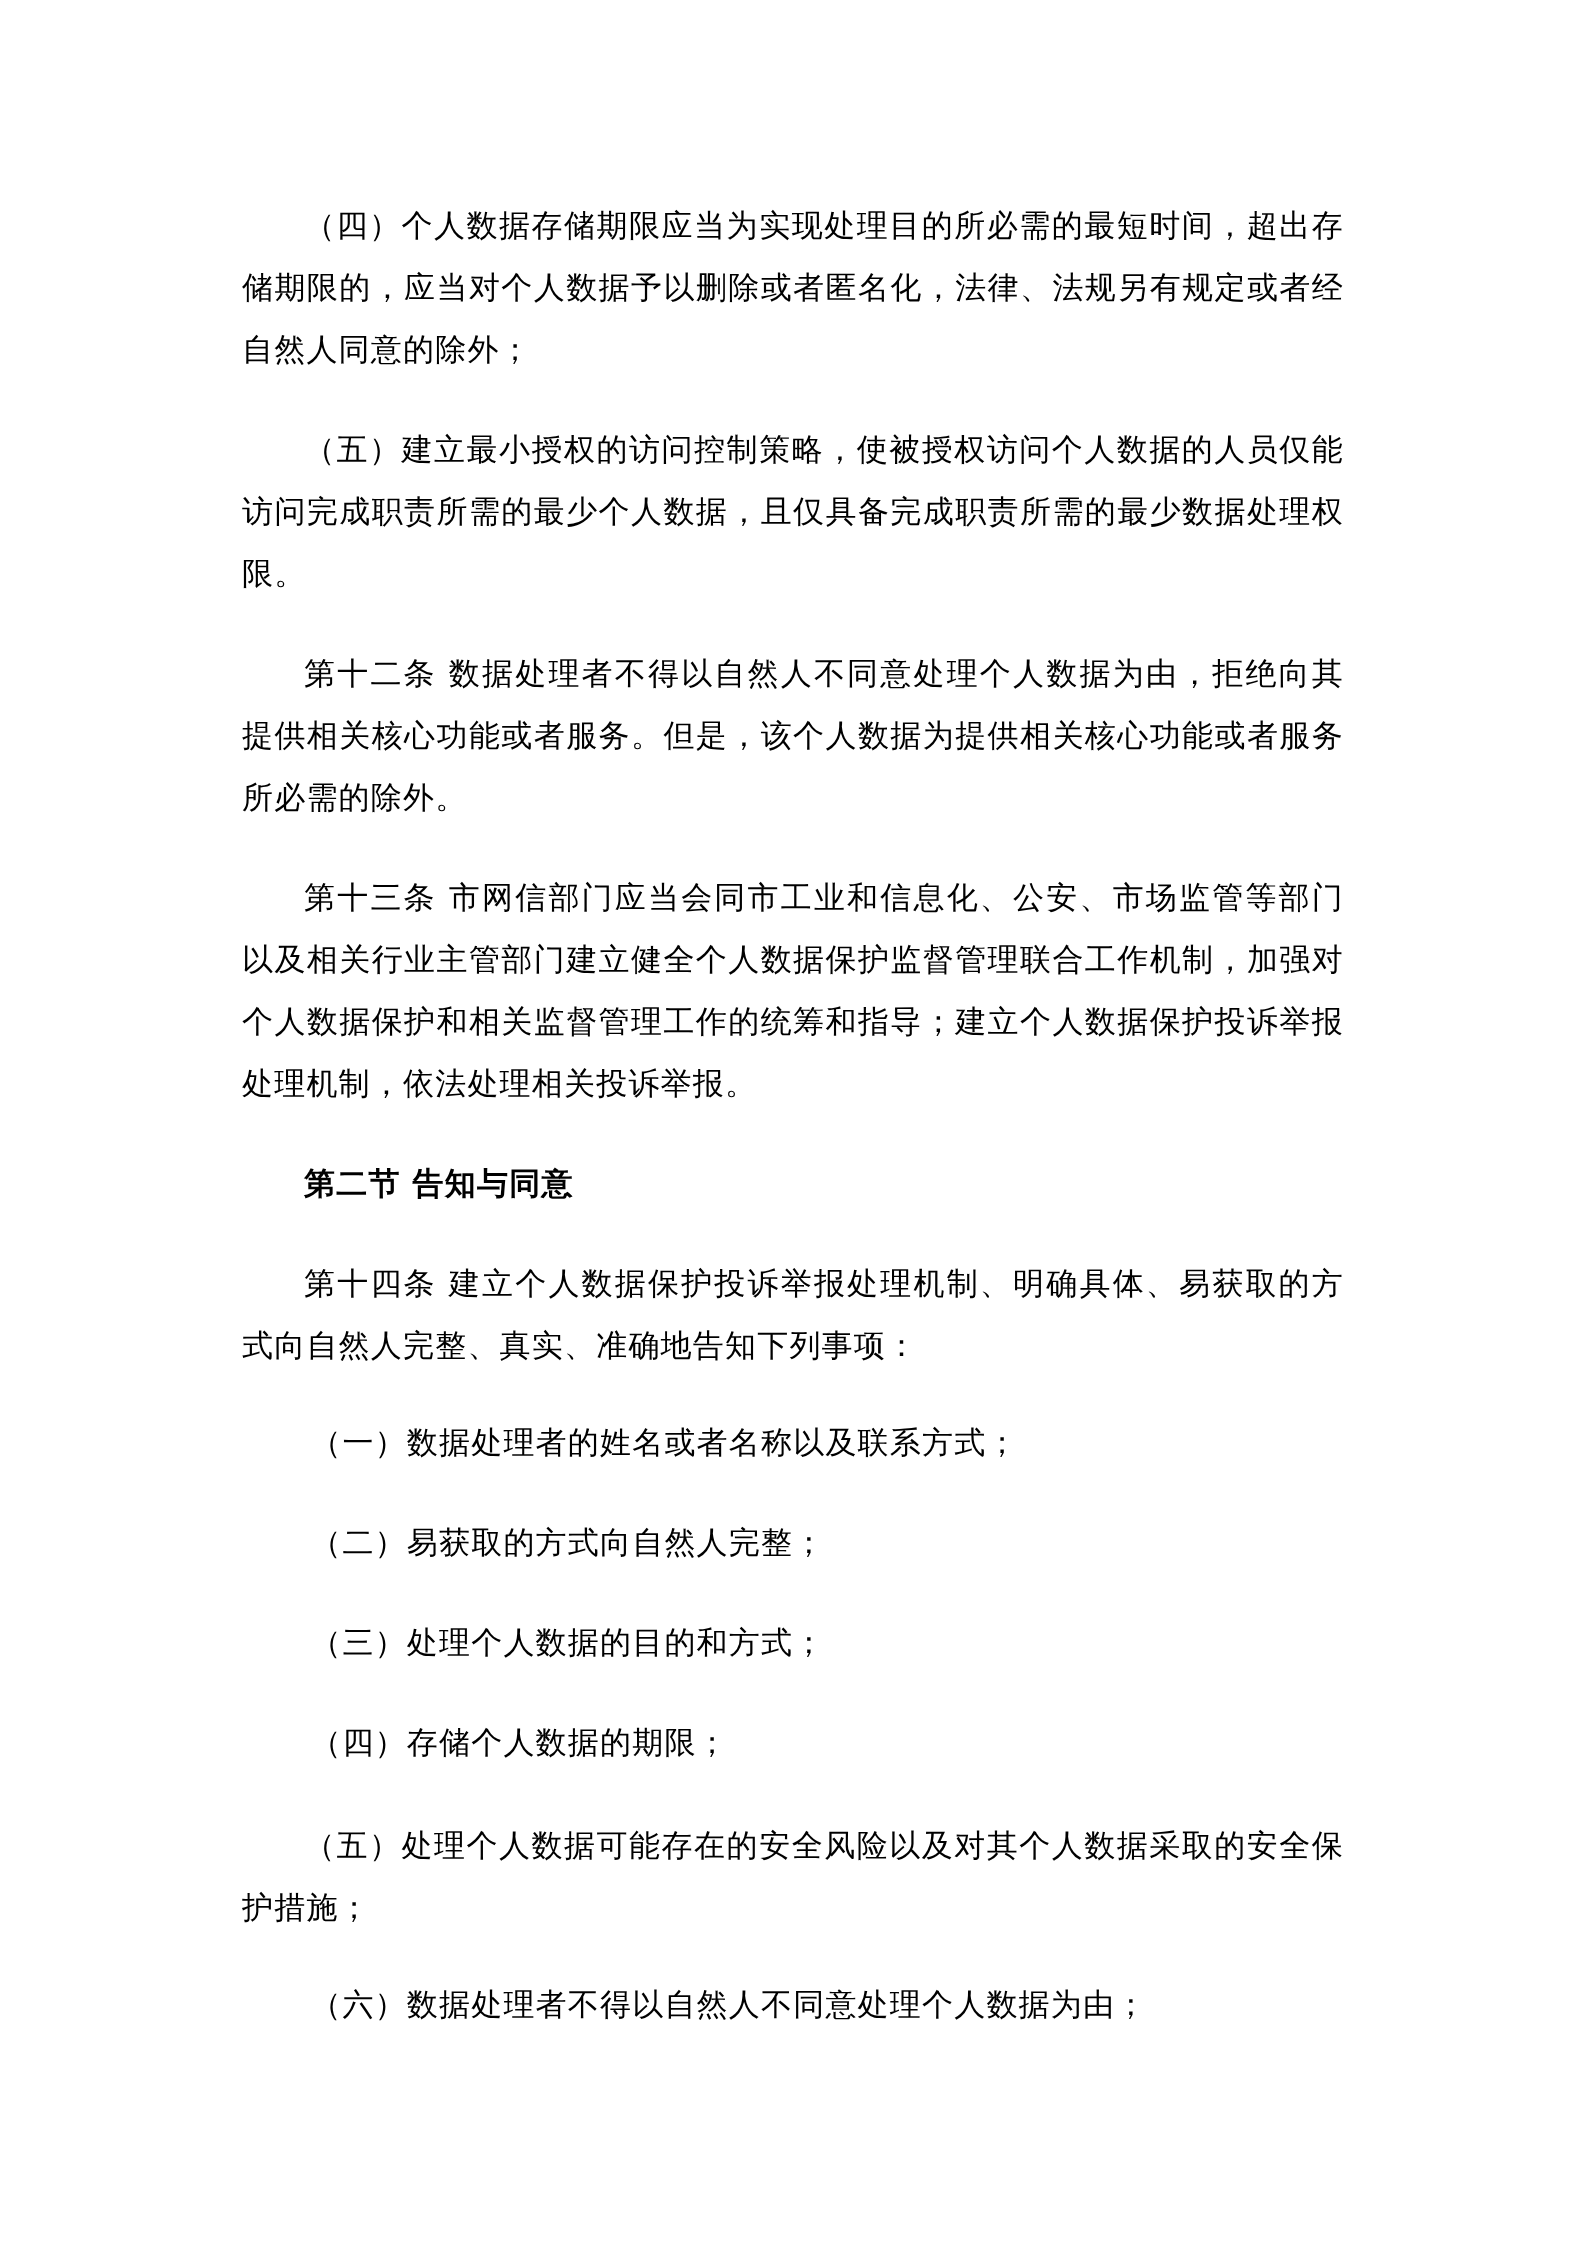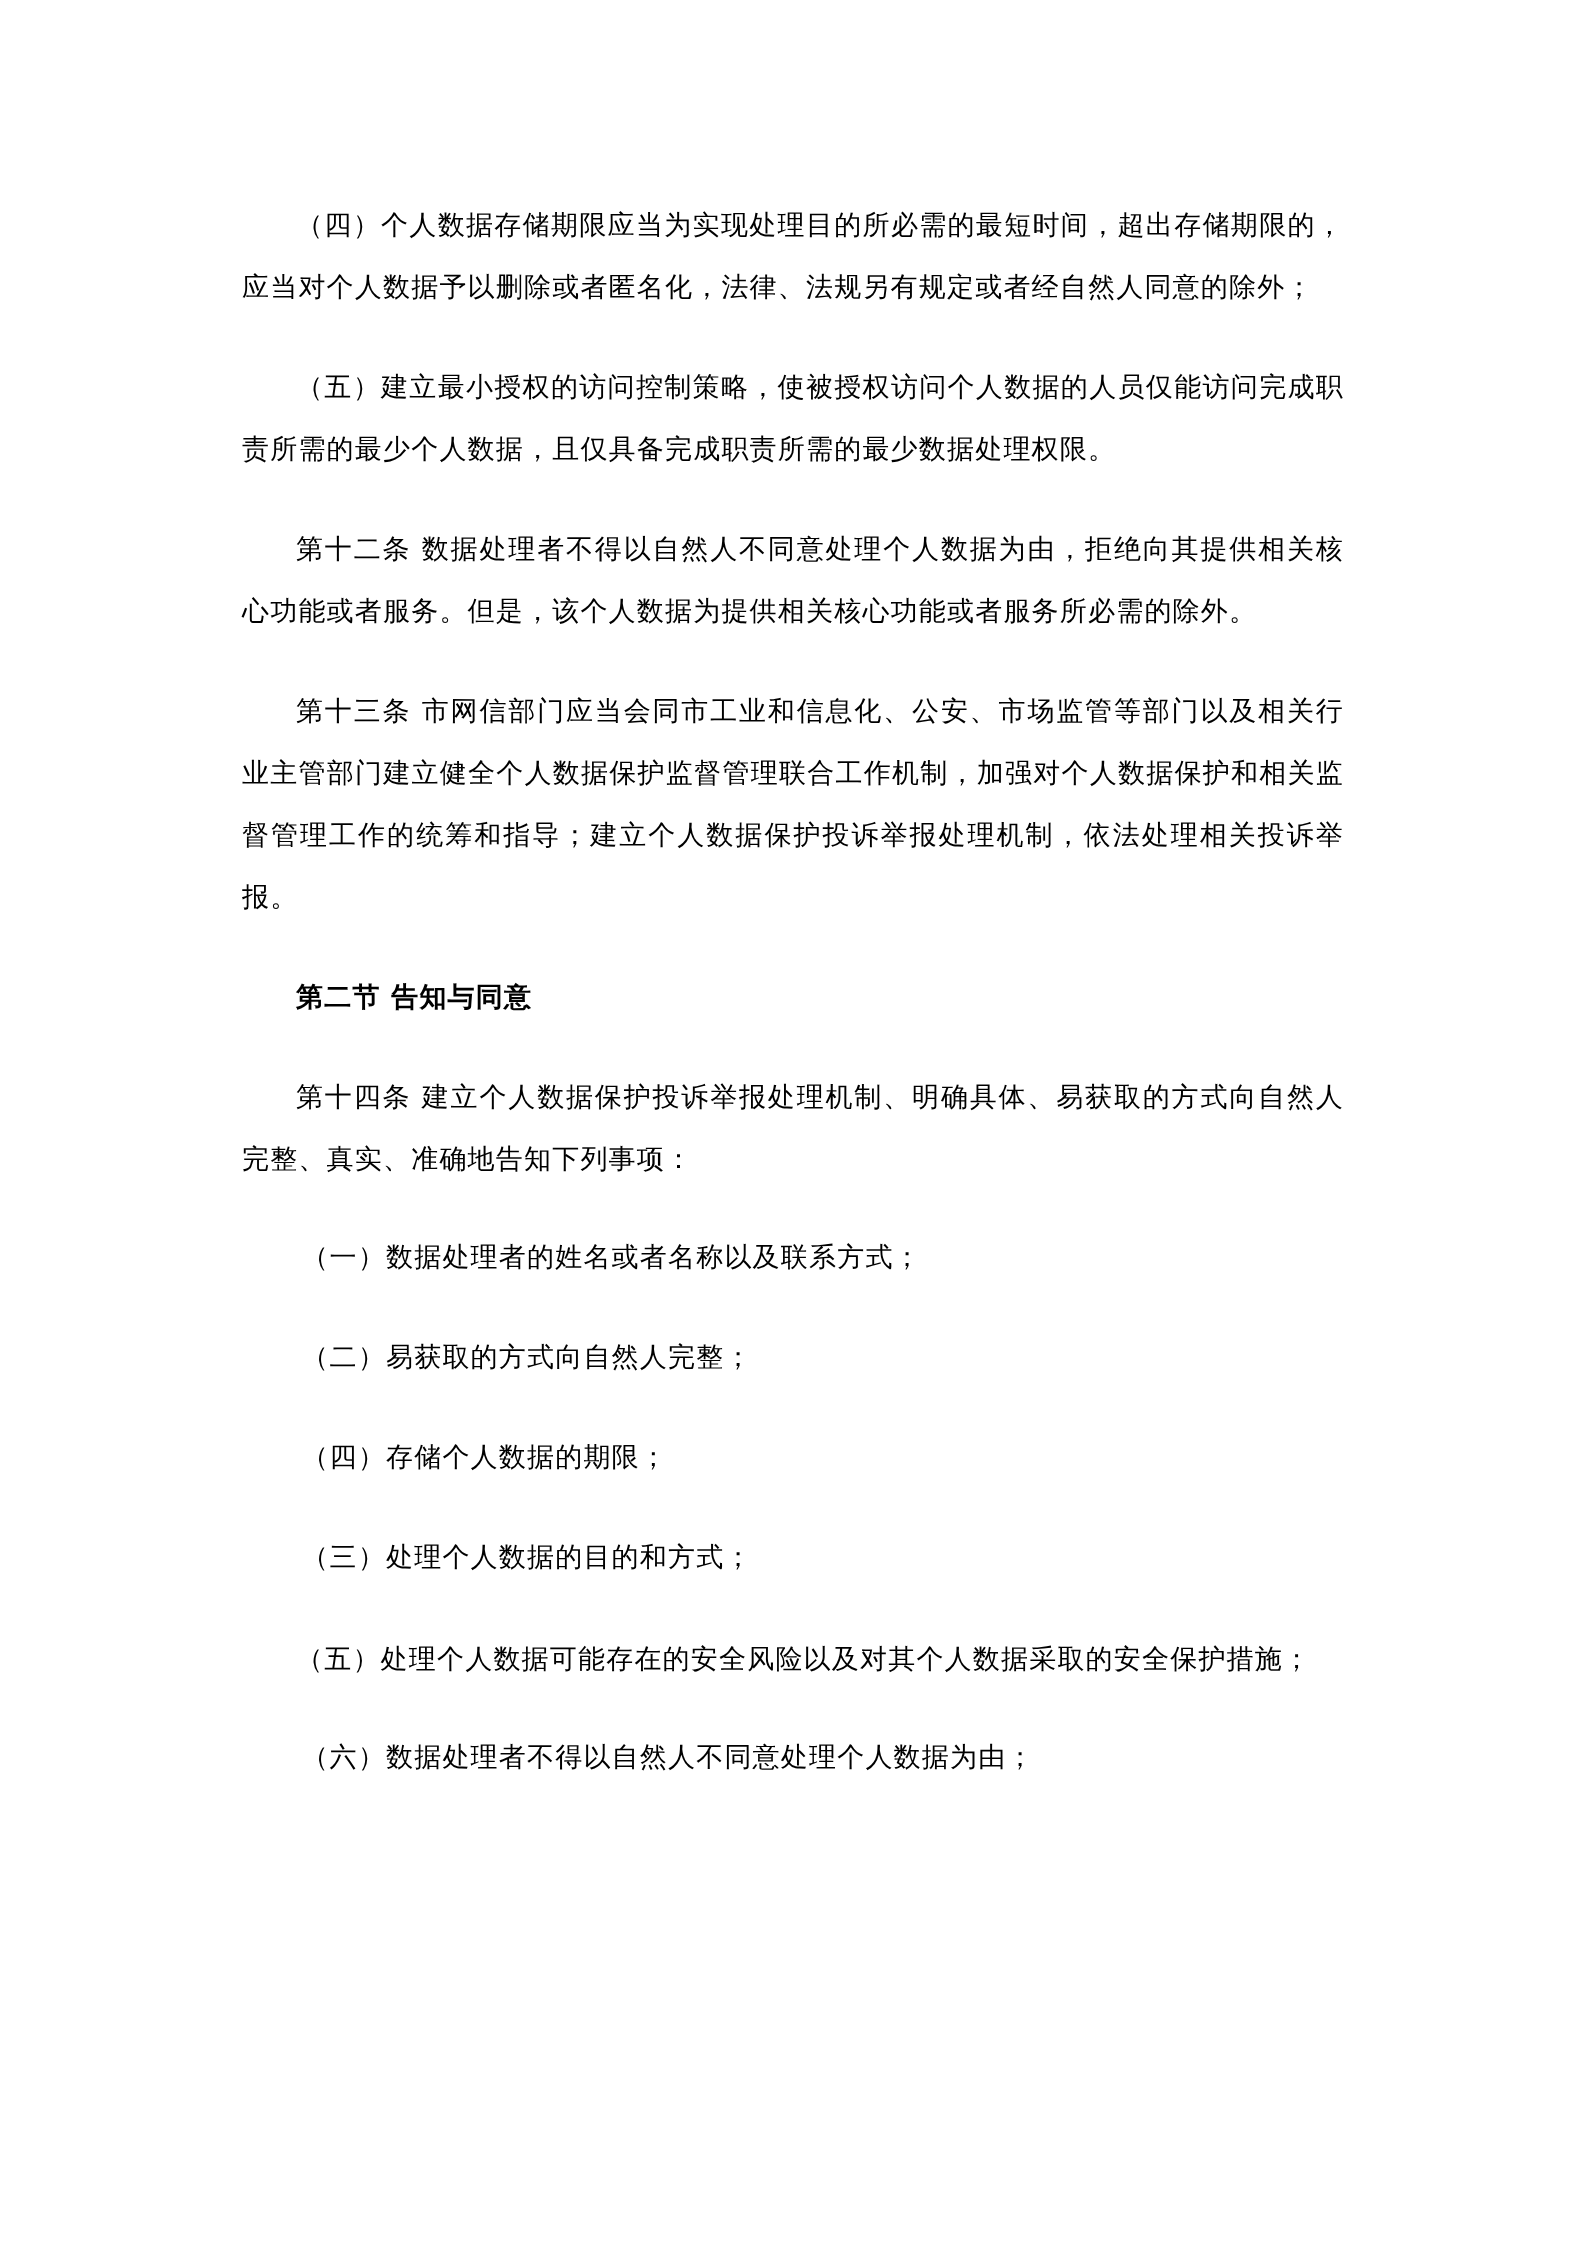--- a/index.html
+++ b/index.html
@@ -13,21 +13,21 @@
       position: relative;
       overflow: hidden;
     }
     .page {
       position: absolute;
       left: 242px;
       top: 194px;
       width: 1102px;
       color: #000000;
       font-family: "DejaVu Serif", "Liberation Serif", serif;
-      font-size: 27px;
+      font-size: 31px;
       line-height: 62px;
       letter-spacing: 1.2px;
     }
     .para {
       margin: 0 0 38px 0;
       text-indent: 2em;
       text-align: justify;
       text-justify: inter-character;
     }
     .para.heading {
@@ -44,17 +44,17 @@
 
 <div class="page">
   <p class="para">（四）个人数据存储期限应当为实现处理目的所必需的最短时间，超出存储期限的，应当对个人数据予以删除或者匿名化，法律、法规另有规定或者经自然人同意的除外；</p>
   <p class="para">（五）建立最小授权的访问控制策略，使被授权访问个人数据的人员仅能访问完成职责所需的最少个人数据，且仅具备完成职责所需的最少数据处理权限。</p>
   <p class="para">第十二条  数据处理者不得以自然人不同意处理个人数据为由，拒绝向其提供相关核心功能或者服务。但是，该个人数据为提供相关核心功能或者服务所必需的除外。</p>
   <p class="para">第十三条  市网信部门应当会同市工业和信息化、公安、市场监管等部门以及相关行业主管部门建立健全个人数据保护监督管理联合工作机制，加强对个人数据保护和相关监督管理工作的统筹和指导；建立个人数据保护投诉举报处理机制，依法处理相关投诉举报。</p>
   <p class="para heading">第二节  告知与同意</p>
   <p class="para">第十四条  建立个人数据保护投诉举报处理机制、明确具体、易获取的方式向自然人完整、真实、准确地告知下列事项：</p>
   <p class="para list-item">（一）数据处理者的姓名或者名称以及联系方式；</p>
   <p class="para list-item">（二）易获取的方式向自然人完整；</p>
+  <p class="para list-item">（三）处理个人数据的目的和方式；</p>
   <p class="para list-item">（四）存储个人数据的期限；</p>
-  <p class="para list-item">（三）处理个人数据的目的和方式；</p>
   <p class="para">（五）处理个人数据可能存在的安全风险以及对其个人数据采取的安全保护措施；</p>
   <p class="para list-item">（六）数据处理者不得以自然人不同意处理个人数据为由；</p>
 </div>
 
 </body></html>

